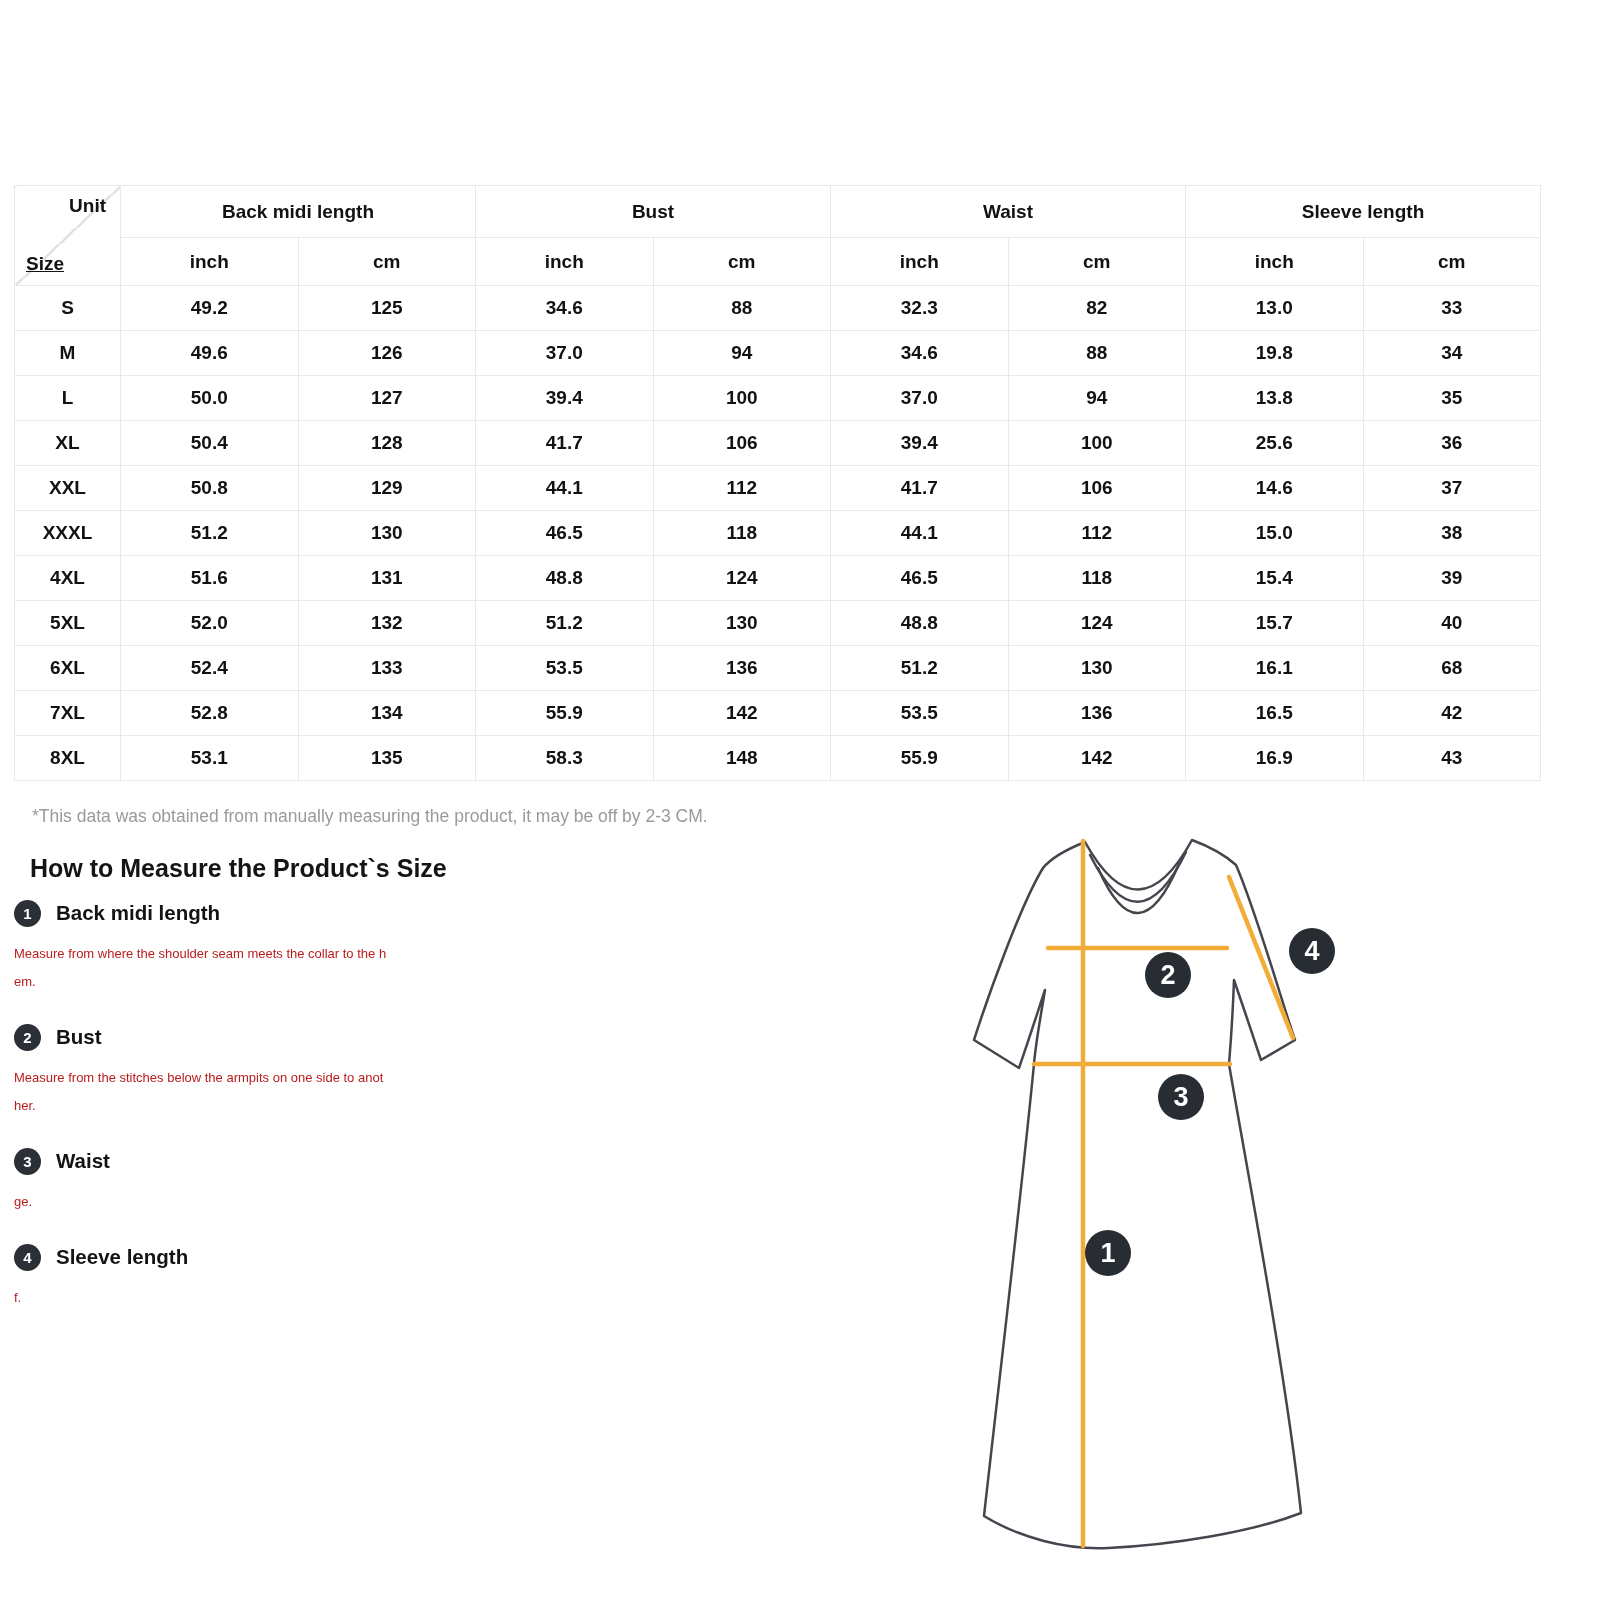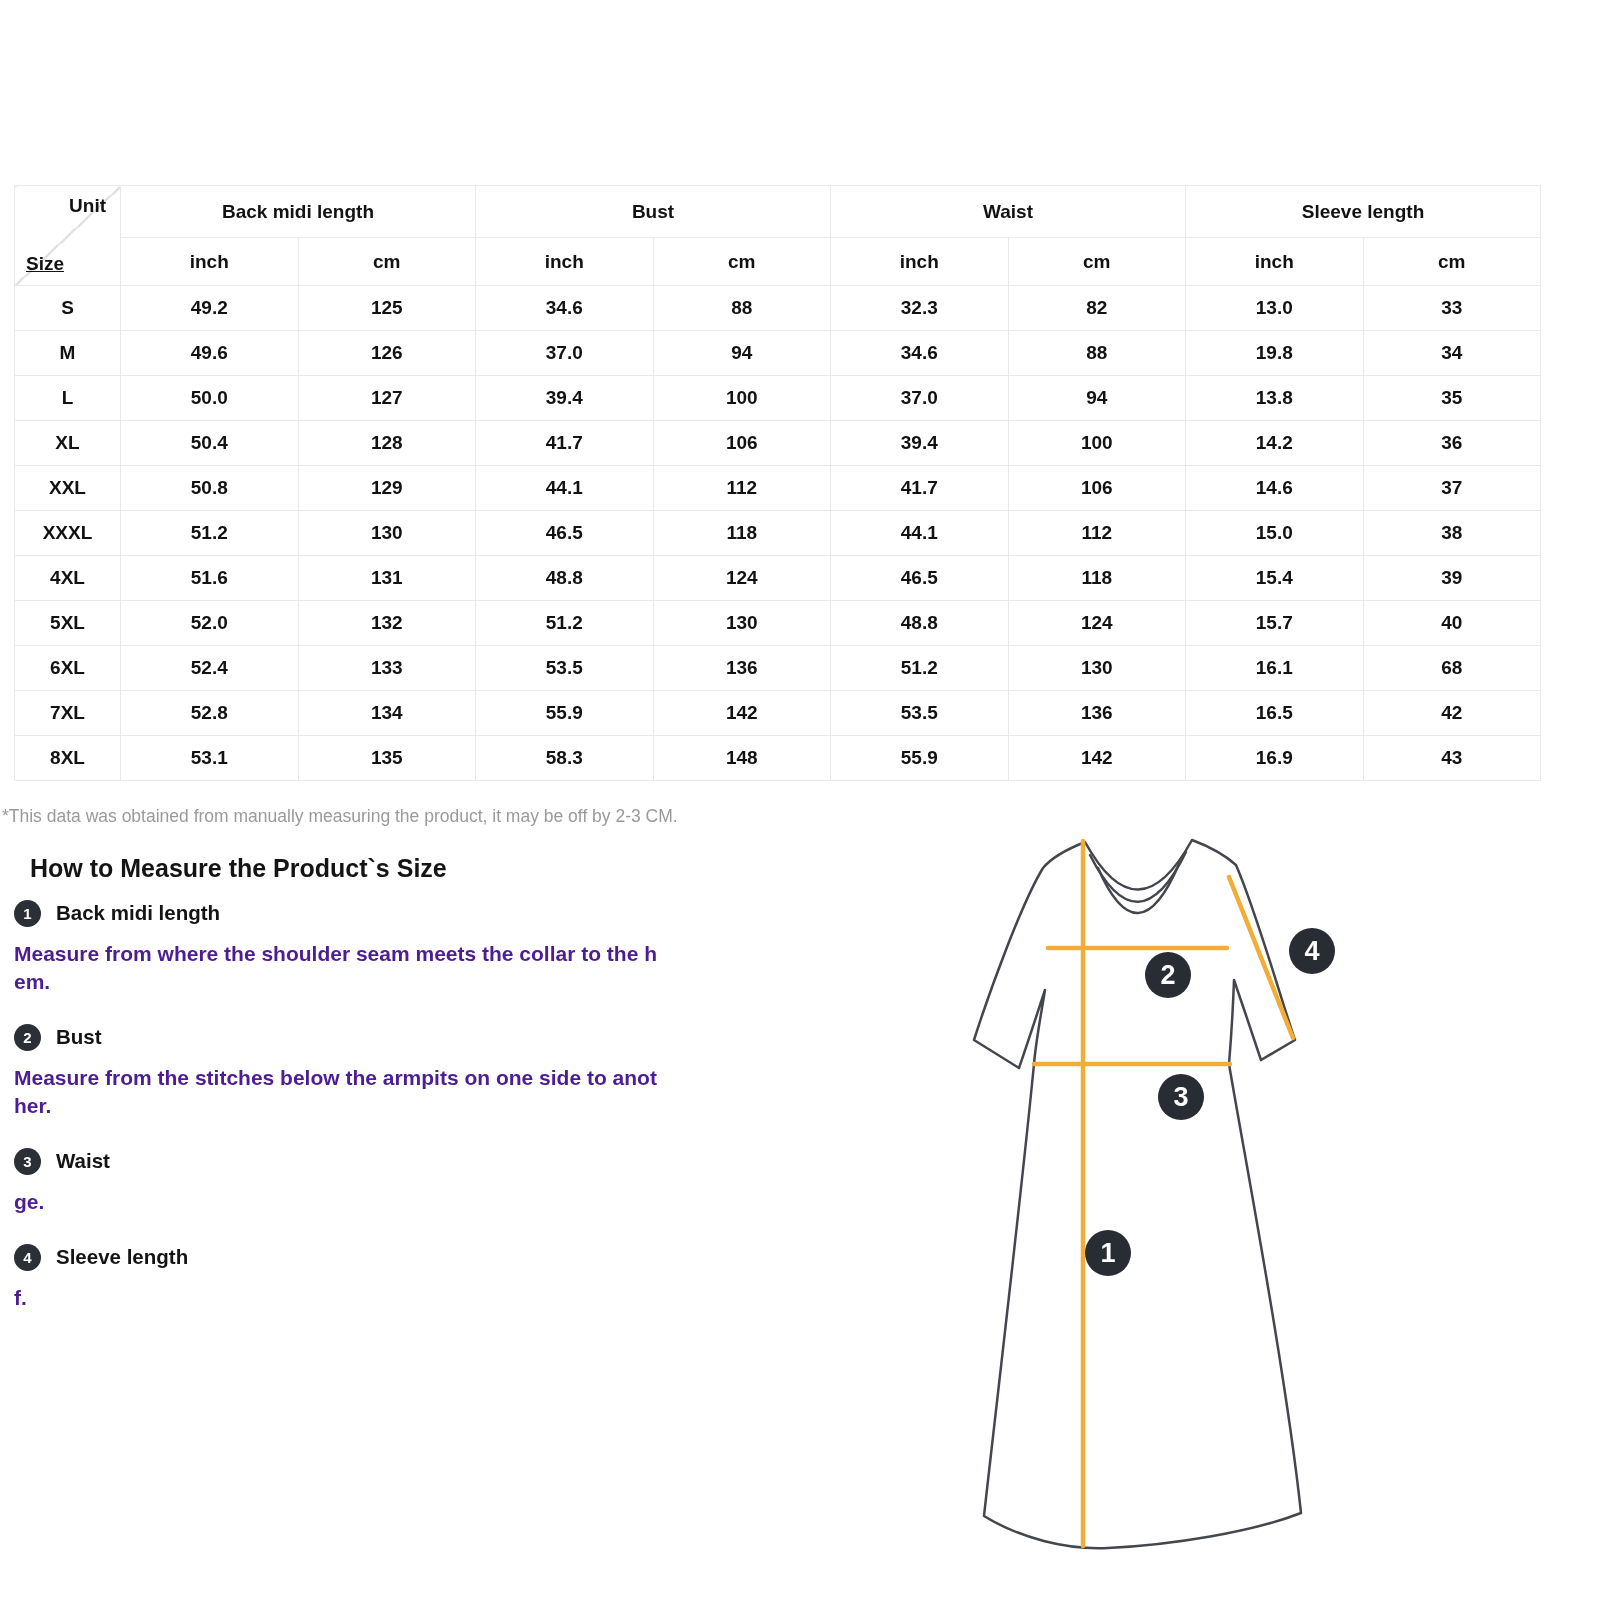--- a/index.html
+++ b/index.html
@@ -15,31 +15,31 @@
   .size-table thead tr.group-row th{height:52px;}
   .size-table thead tr.unit-row th{height:48px;}
   .size-table tbody th,.size-table tbody td{height:45px;}
   th.corner{position:relative;background:
         linear-gradient(to bottom right,
           transparent calc(50% - 1px), #dcdcdc calc(50% - 1px), #dcdcdc calc(50% + 1px), transparent calc(50% + 1px)) #fff;}
   .corner-unit{position:absolute;top:9px;right:14px;font-size:19px;font-weight:bold;}
   .corner-size{position:absolute;bottom:10px;left:11px;font-size:19px;font-weight:bold;text-decoration:underline;}
 
   
-  .footnote{position:absolute;left:2px;top:788px;font-size:17.5px;color:#9a9a9a;font-weight:normal;}
+  .footnote{position:absolute;left:32px;top:788px;font-size:17.5px;color:#9a9a9a;font-weight:normal;}
   .howto-heading{position:absolute;left:14px;top:838px;margin:16px;font-size:25px;font-weight:700;color:#141414;}
 
   
   .howto-list{position:absolute;left:14px;top:898px;width:660px;}
   .howto-item{margin-bottom:26px;}
   .item-head{display:flex;align-items:center;height:30px;margin-bottom:12px;}
   .item-badge{width:27px;height:27px;border-radius:50%;background:#2b2f36;color:#fff;
         display:flex;align-items:center;justify-content:center;font-size:15px;font-weight:bold;flex:0 0 27px;}
   .item-title{margin-left:15px;font-size:20.5px;font-weight:600;color:#141414;}
-  .item-line{font-size:21px;line-height:28px;color:#4c1d95;white-space:nowrap;font-weight:bold;}
+  .item-line{font-size:13px;line-height:28px;color:#b91c1c;white-space:nowrap;}
 
   
   .dress-wrap{position:absolute;left:880px;top:810px;width:520px;height:760px;}
   .dress-wrap svg{display:block;}
   .marker-num{font-family:"Liberation Sans","DejaVu Sans",sans-serif;font-size:27px;font-weight:bold;}
 </style>
 </head>
 <body>
 
 <div class="page">
@@ -106,21 +106,21 @@
           <td>35</td>
         </tr>
         <tr>
           <th>XL</th>
           <td>50.4</td>
           <td>128</td>
           <td>41.7</td>
           <td>106</td>
           <td>39.4</td>
           <td>100</td>
-          <td>14.2</td>
+          <td>25.6</td>
           <td>36</td>
         </tr>
         <tr>
           <th>XXL</th>
           <td>50.8</td>
           <td>129</td>
           <td>44.1</td>
           <td>112</td>
           <td>41.7</td>
           <td>106</td>

